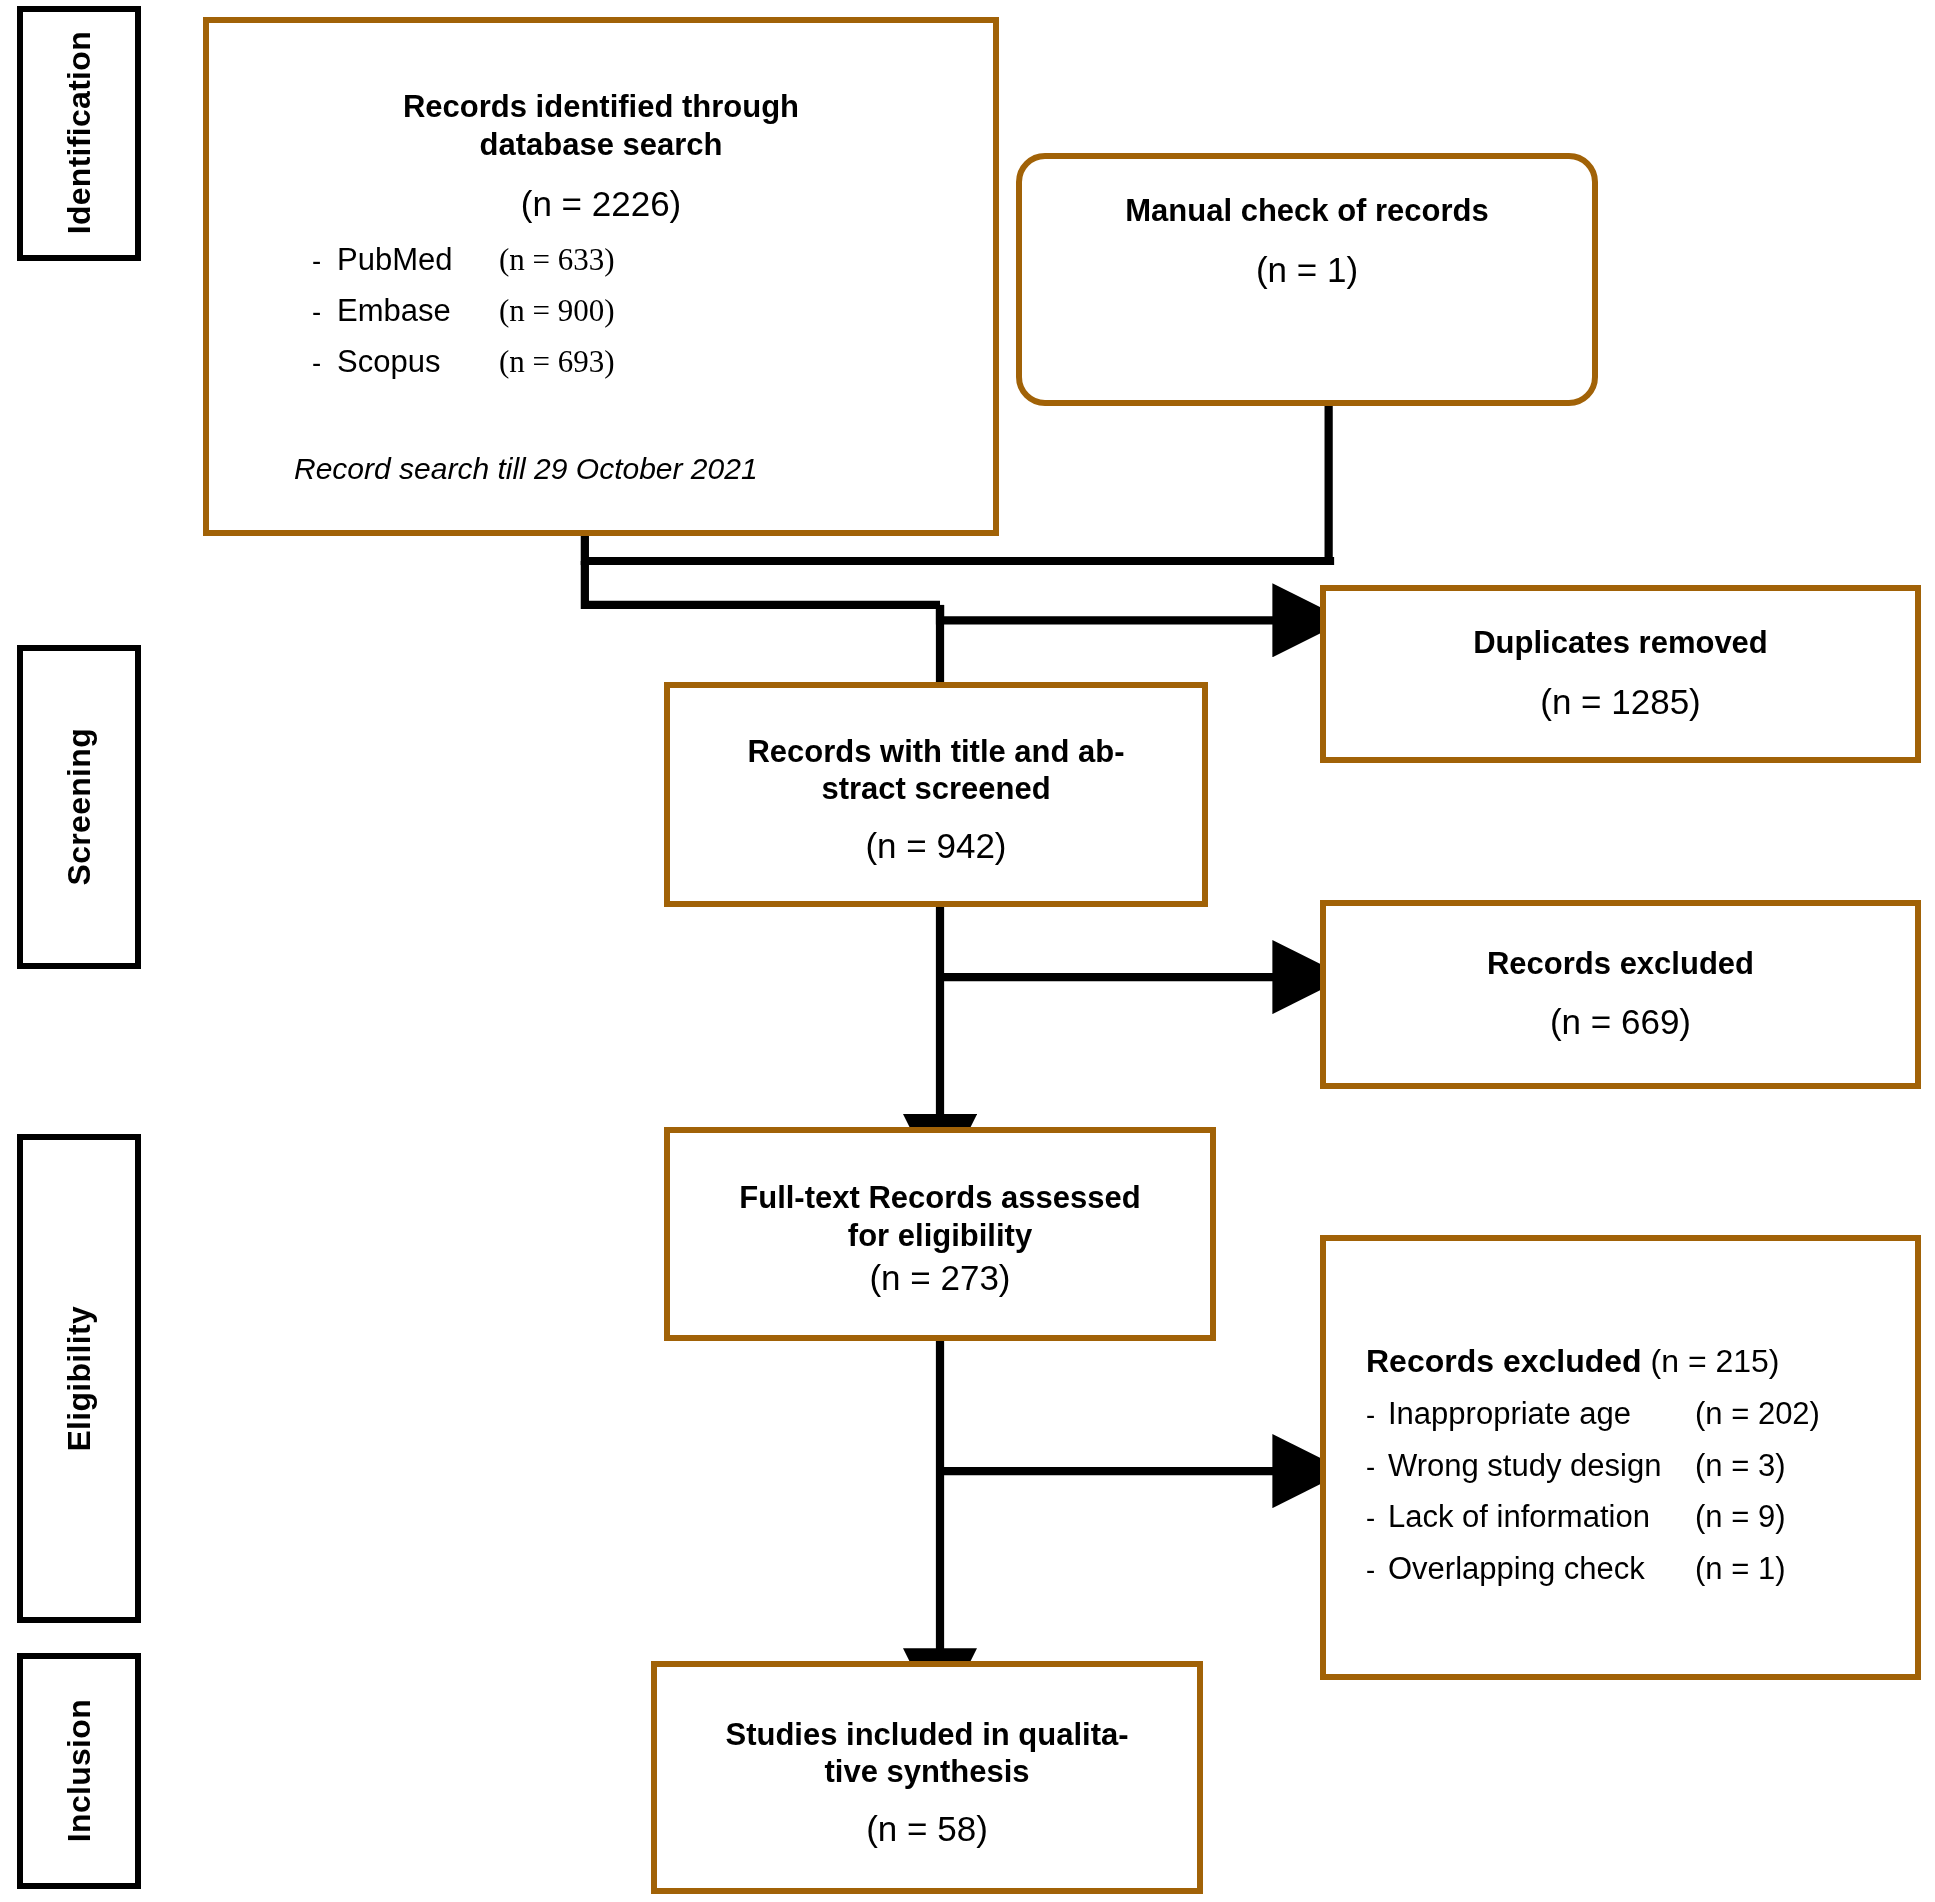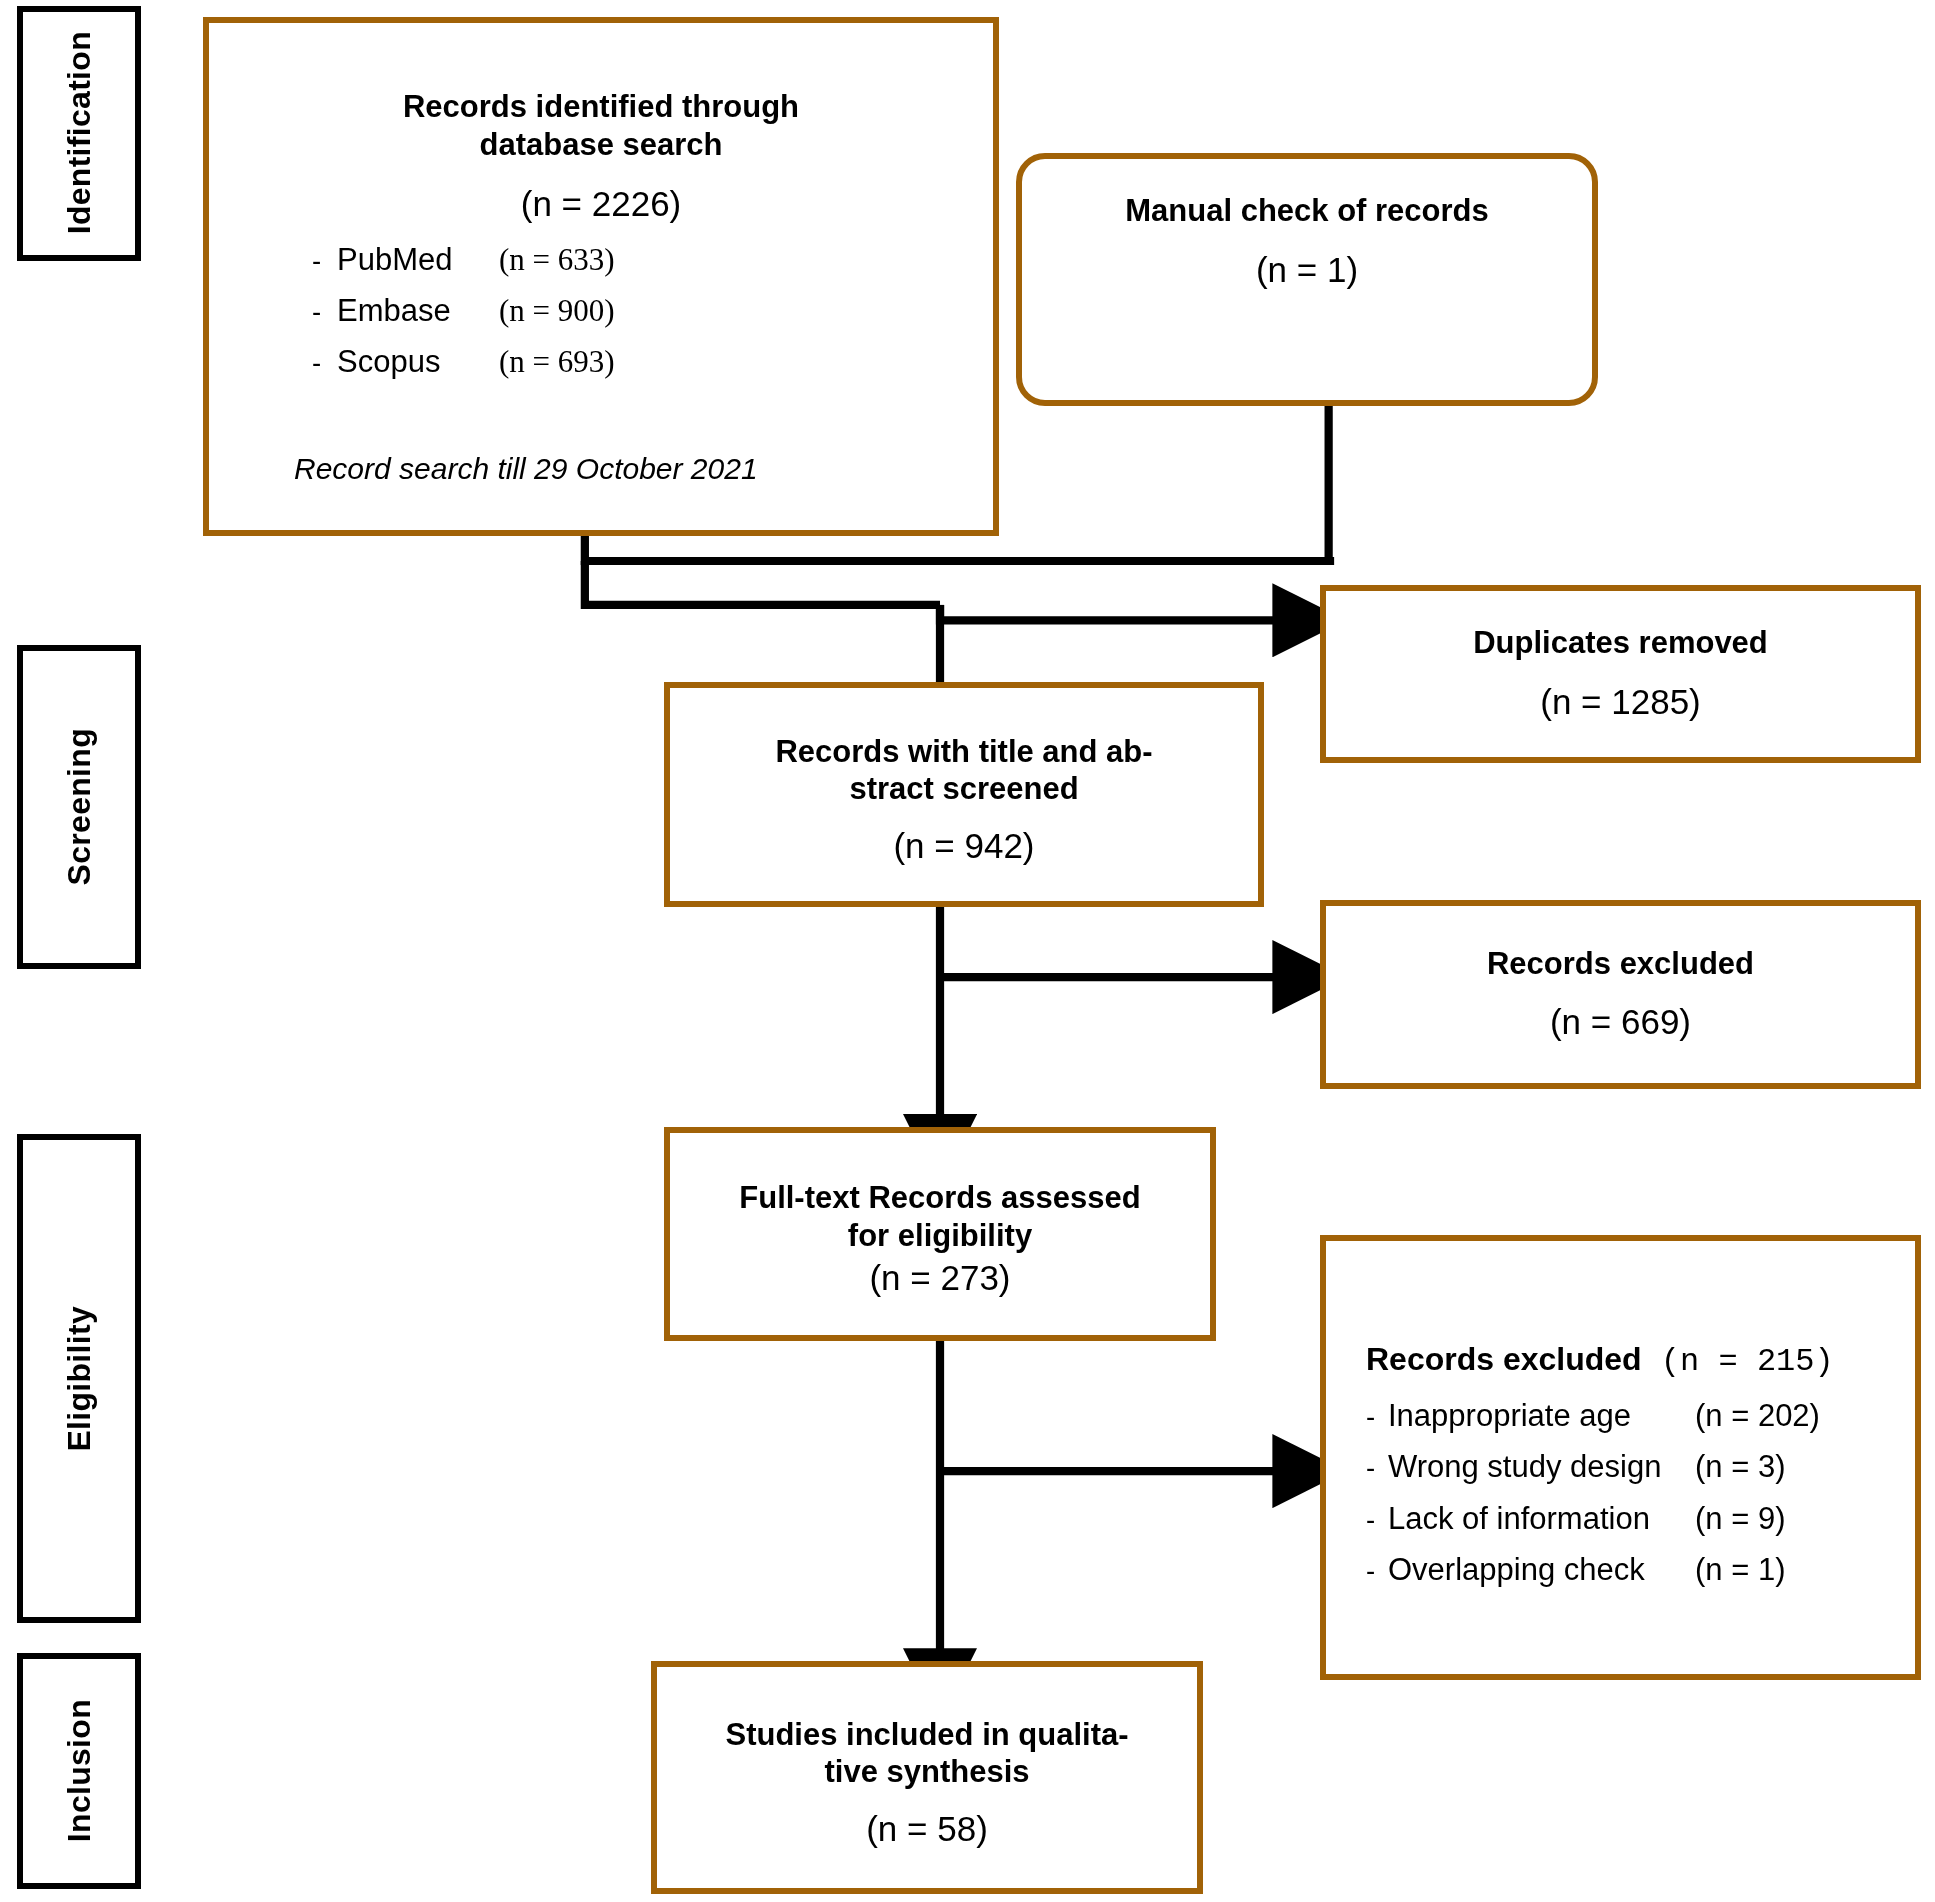--- a/index.html
+++ b/index.html
@@ -94,21 +94,21 @@
   .src-n    { white-space: nowrap; font-family: Liberation Serif, serif; }
 
   
   .excl-head {
     font-size: 32px;
     line-height: 1.2;
     margin-bottom: 16.5px;
     white-space: nowrap;
   }
   .excl-head b { font-weight: bold; }
-  .excl-head span { font-weight: normal; font-family: Liberation Mono, monospace; }
+  .excl-head span { font-weight: normal; }
   .excl-list { list-style: none; margin: 0; padding: 0; }
   .excl-row {
     display: flex;
     align-items: baseline;
     font-size: 31px;
     margin-bottom: 15.4px;
     white-space: nowrap;
   }
   .excl-dash { width: 22px; flex: 0 0 22px; font-size: 27.5px; }
   .excl-reason { width: 307px; flex: 0 0 307px; }
@@ -195,21 +195,21 @@
   <div class="flow-box center" style="left:1016px; top:153px; width:582px; height:253px; padding:33px 22px 0 22px; justify-content:flex-start;border-radius:29px;">
     <div class="bx-title">Manual check of records</div>
     <div class="bx-count" style="margin-top:18.7px;">(n = 1)</div>
   </div>
 
   <div class="flow-box center" style="left:1320px; top:585px; width:601px; height:178px;">
     <div class="bx-title">Duplicates removed</div>
     <div class="bx-count" style="margin-top:18.7px;">(n = 1285)</div>
   </div>
 
-  <div class="flow-box center" style="left:664px; top:682px; width:600px; height:225px; padding-top:11px;">
+  <div class="flow-box center" style="left:664px; top:682px; width:544px; height:225px; padding-top:11px;">
     <div class="bx-title">Records with title and ab-
 stract screened</div>
     <div class="bx-count" style="margin-top:16.5px;">(n = 942)</div>
   </div>
 
   <div class="flow-box center" style="left:1320px; top:900px; width:601px; height:189px;">
     <div class="bx-title">Records excluded</div>
     <div class="bx-count" style="margin-top:18.7px;">(n = 669)</div>
   </div>
 

